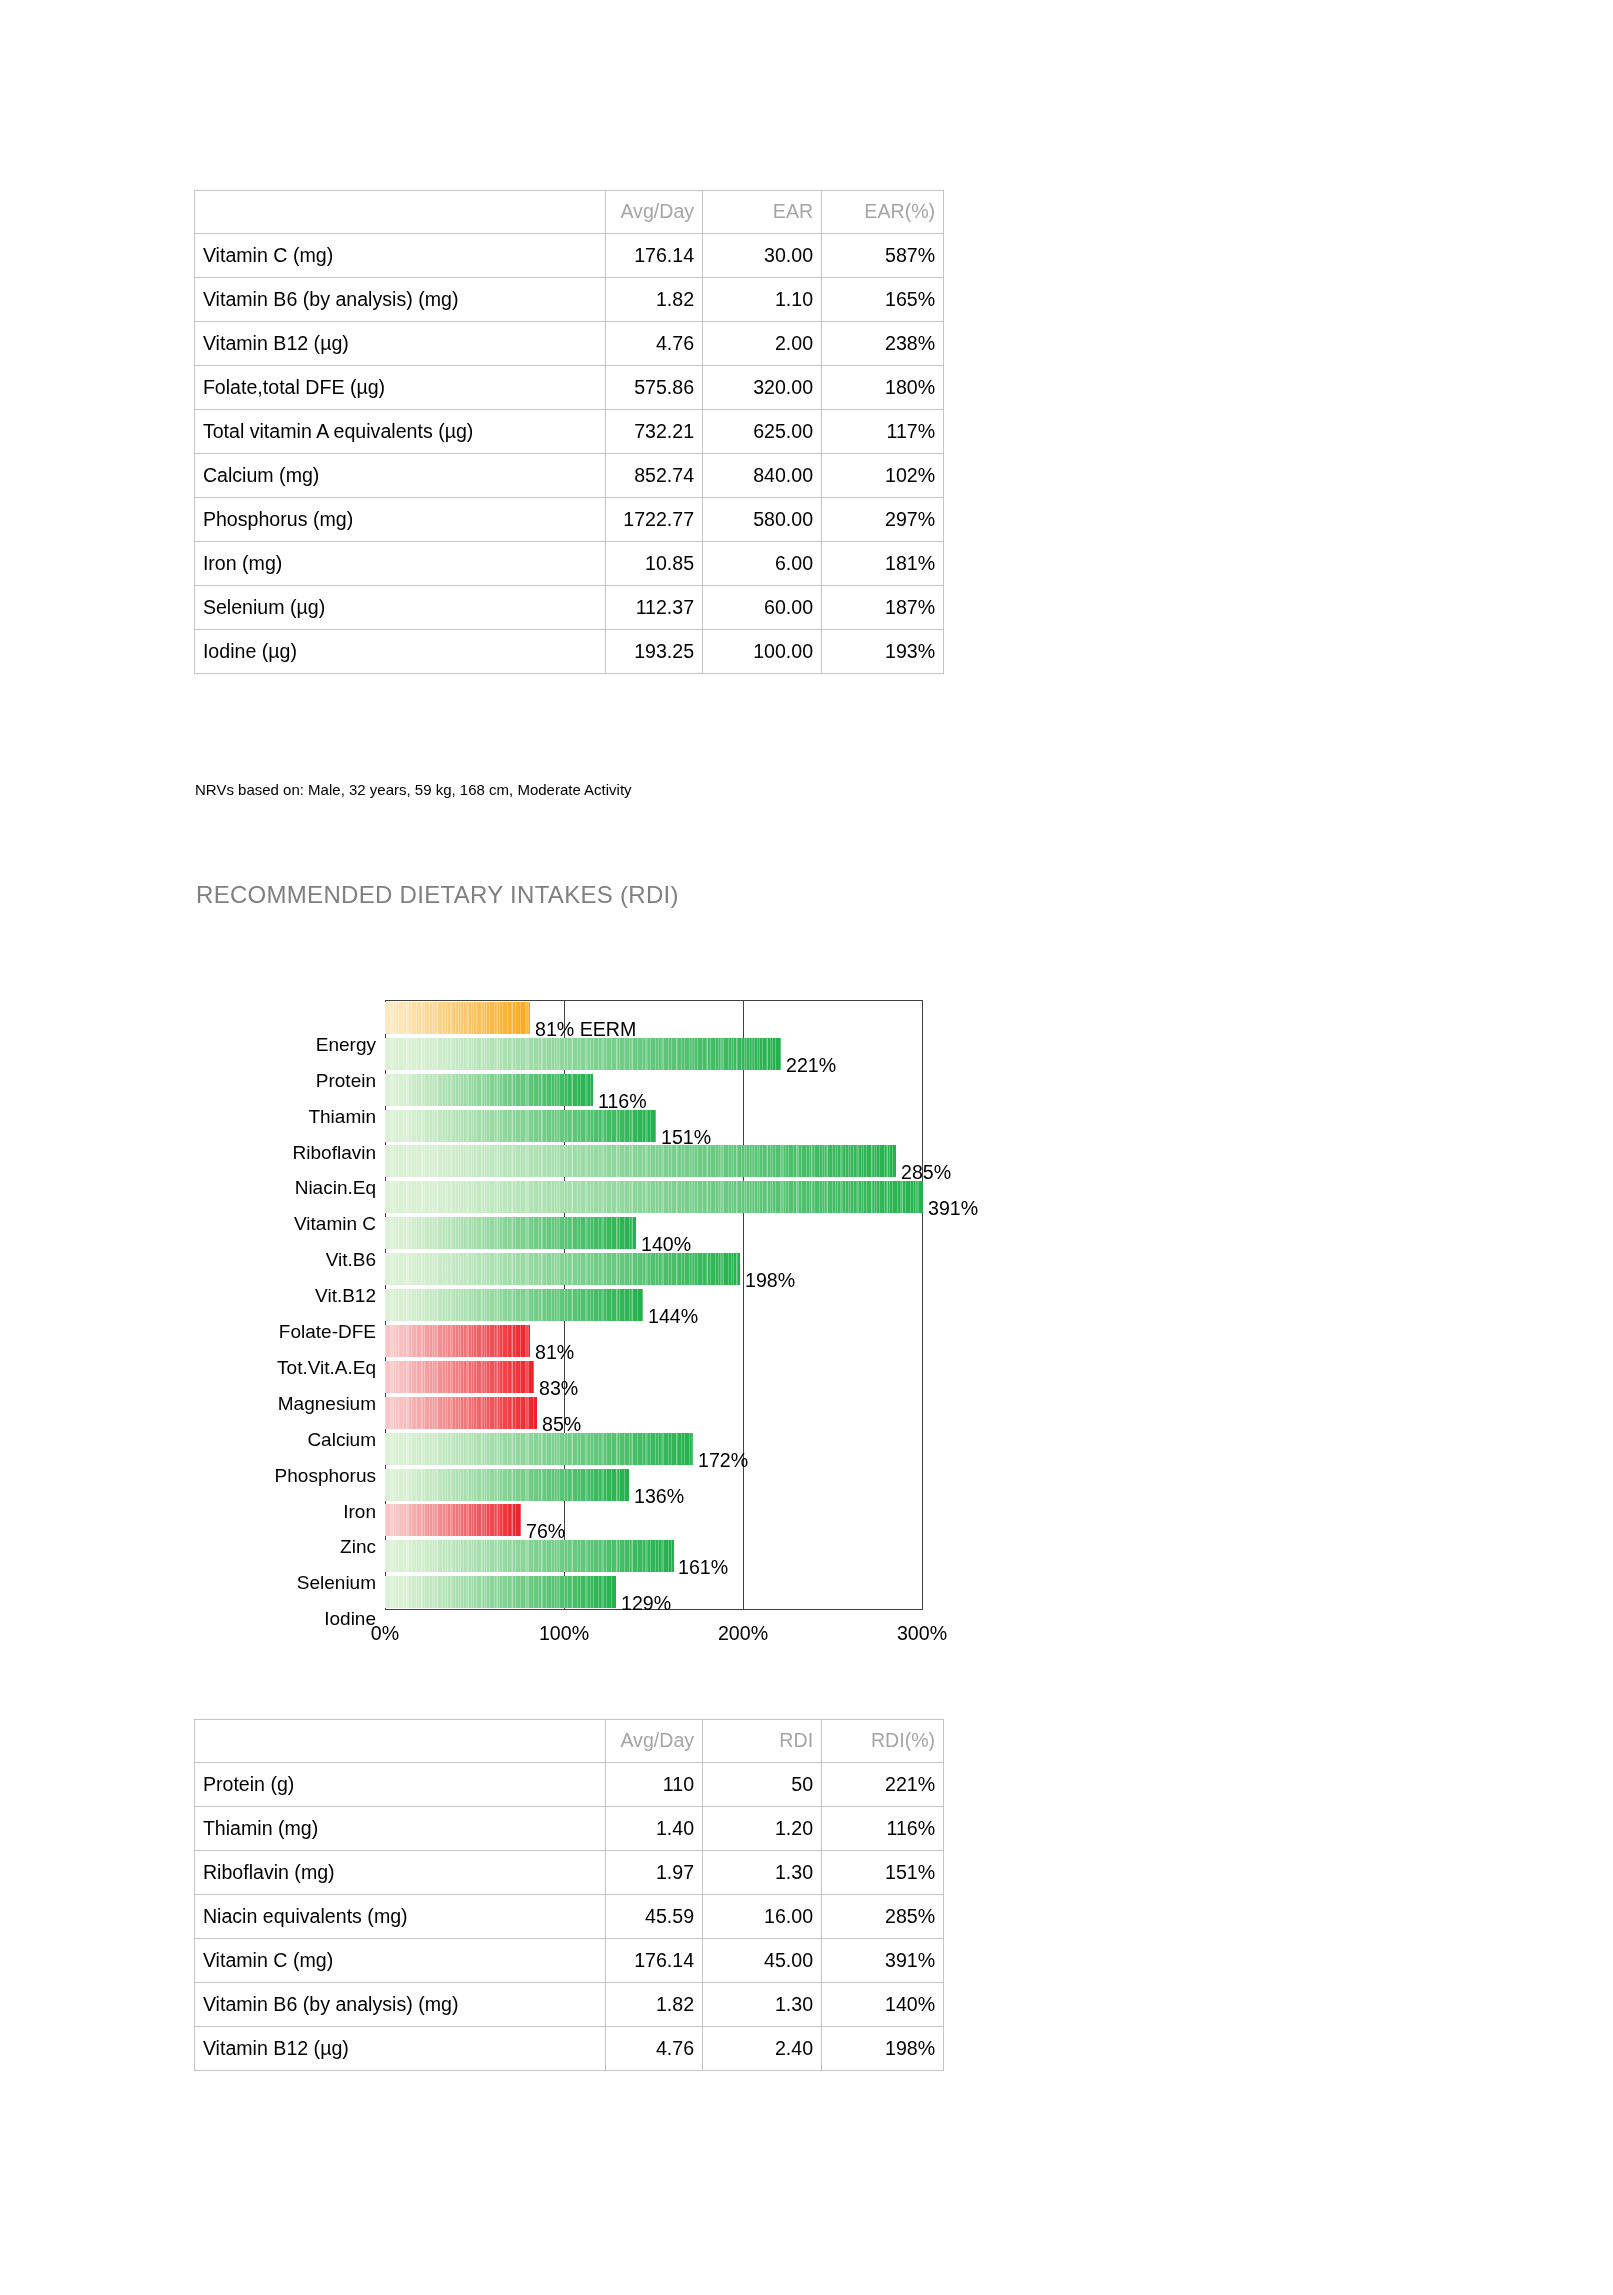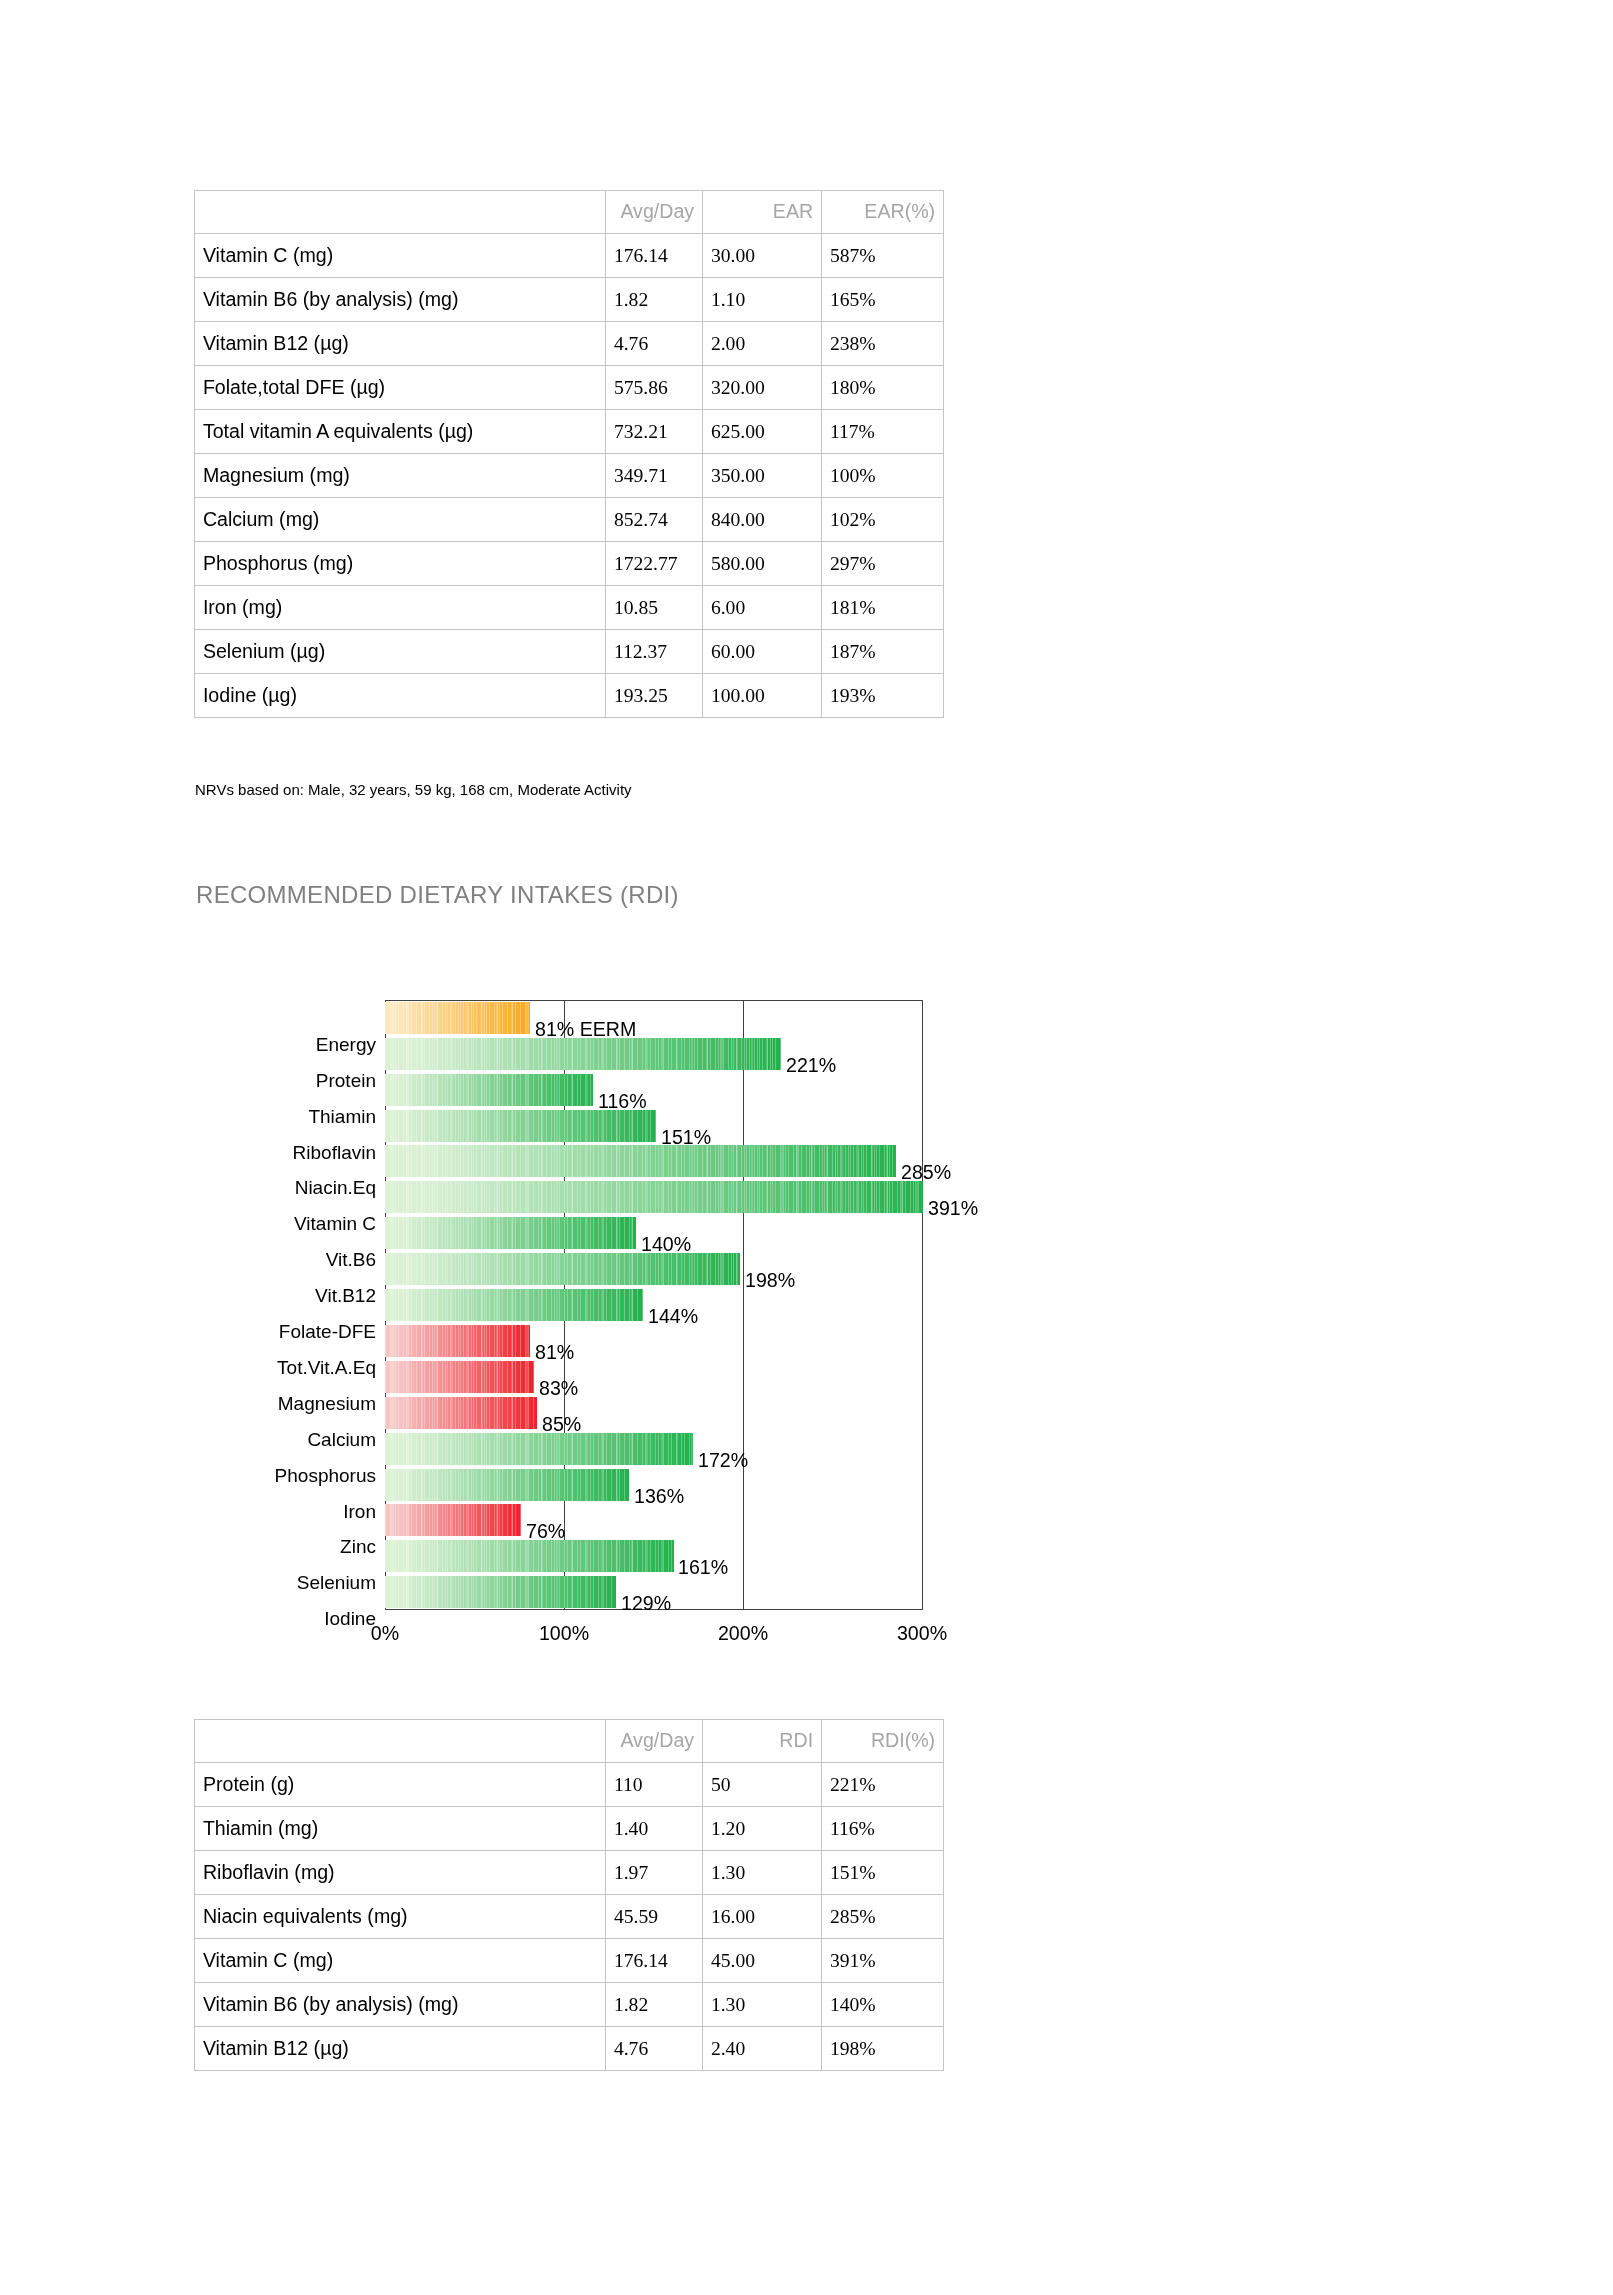--- a/index.html
+++ b/index.html
@@ -37,21 +37,21 @@
     line-height: 1.1;
   }
   .nutri-table thead th {
     color: #a6a6a6;
     text-align: right;
     height: 43px;
     font-size: 19.6px;
   }
   .nutri-table thead th.blank { border-right-color: #c4c4c4; }
   .nutri-table tbody td.name { text-align: left; }
-  .nutri-table tbody td.num  { text-align: left; font-family: Liberation Serif, serif; }
+  .nutri-table tbody td.num  { text-align: right; }
 
   .table-note {
     position: absolute;
     font-size: 15px;
     color: #000;
     white-space: nowrap;
   }
 
   
   .section-heading {
@@ -180,26 +180,20 @@
         <td class="num">320.00</td>
         <td class="num">180%</td>
       </tr>
       <tr>
         <td class="name">Total vitamin A equivalents (µg)</td>
         <td class="num">732.21</td>
         <td class="num">625.00</td>
         <td class="num">117%</td>
       </tr>
       <tr>
-        <td class="name">Magnesium (mg)</td>
-        <td class="num">349.71</td>
-        <td class="num">350.00</td>
-        <td class="num">100%</td>
-      </tr>
-      <tr>
         <td class="name">Calcium (mg)</td>
         <td class="num">852.74</td>
         <td class="num">840.00</td>
         <td class="num">102%</td>
       </tr>
       <tr>
         <td class="name">Phosphorus (mg)</td>
         <td class="num">1722.77</td>
         <td class="num">580.00</td>
         <td class="num">297%</td>

